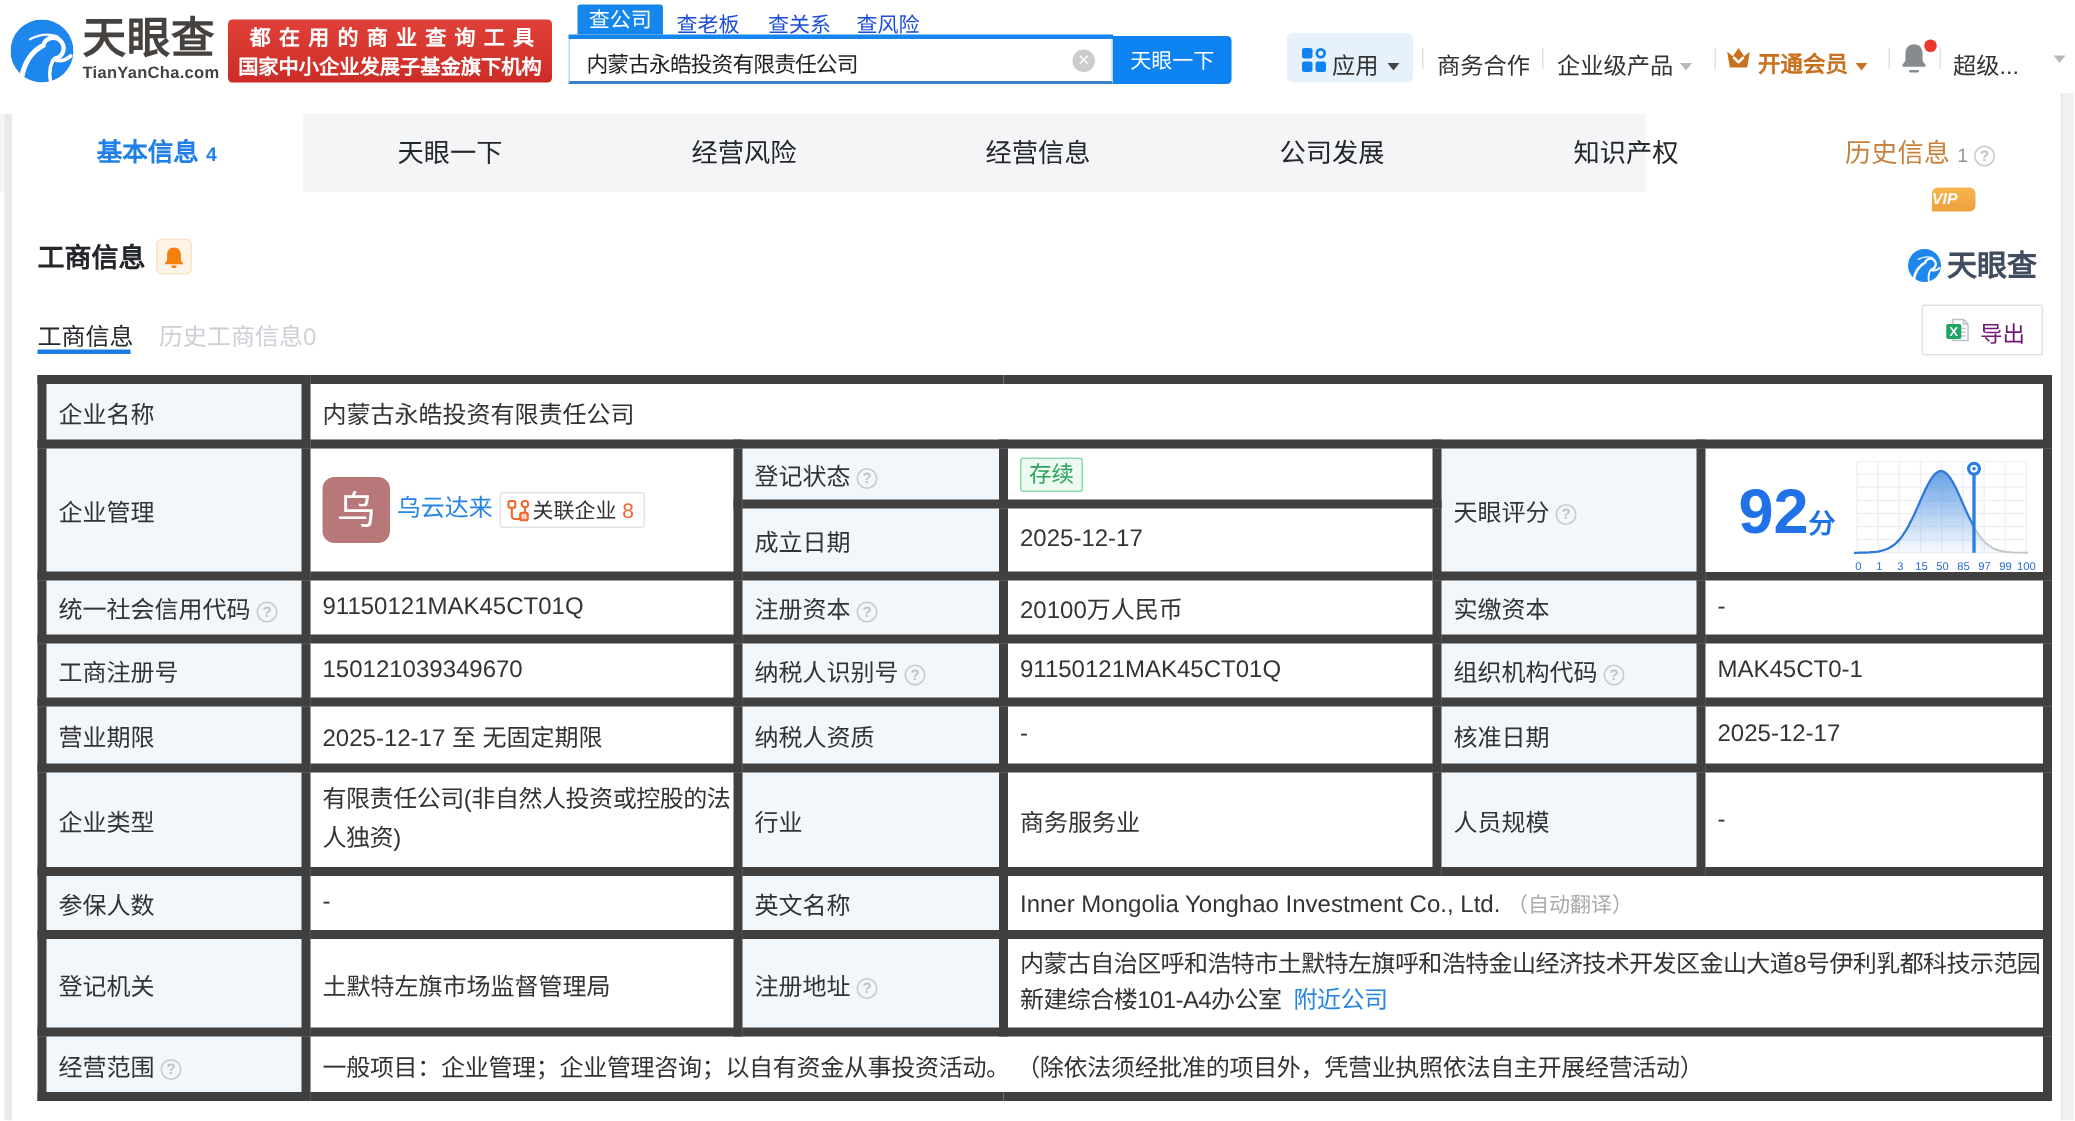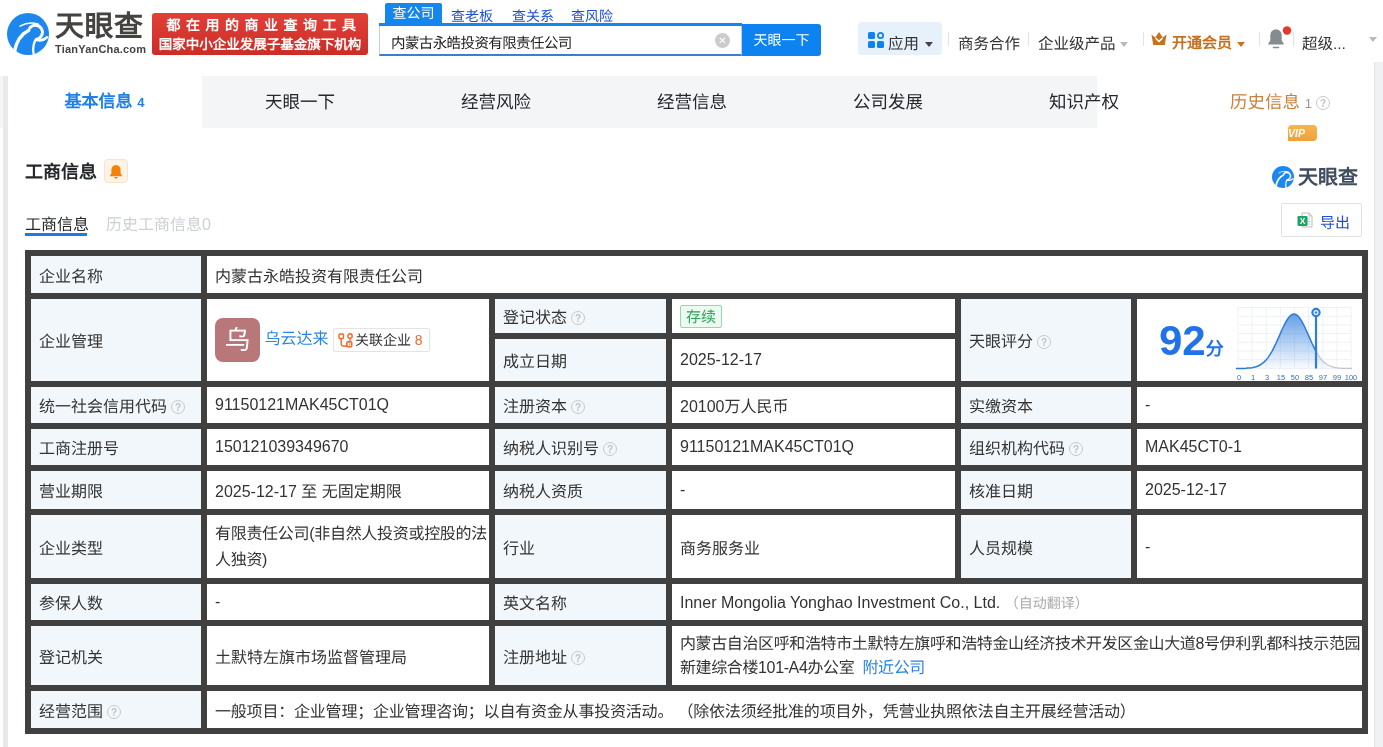--- a/index.html
+++ b/index.html
@@ -157,21 +157,21 @@
   <div class="abs exportBtn">
     <svg width="16" height="16" viewBox="0 0 16 16" style="position:absolute;left:15px;top:8px;">
       <path d="M5,1 L12,1 L15,4 L15,15 L5,15 Z" fill="#fff" stroke="#b9c0c6" stroke-width="1"></path>
       <path d="M12,1 L12,4 L15,4" fill="none" stroke="#b9c0c6" stroke-width="1"></path>
       <line x1="10" y1="7" x2="13.5" y2="7" stroke="#c4cace" stroke-width="1"></line>
       <line x1="10" y1="9.5" x2="13.5" y2="9.5" stroke="#c4cace" stroke-width="1"></line>
       <line x1="10" y1="12" x2="13.5" y2="12" stroke="#c4cace" stroke-width="1"></line>
       <rect x="0.5" y="4" width="10" height="10" rx="1.2" fill="#21a366"></rect>
       <text x="5.5" y="12" font-size="8.5" font-weight="bold" fill="#fff" text-anchor="middle" font-family="Liberation Sans">X</text>
     </svg>
-    <span style="position:absolute;left:38px;top:7px;font-size:15px;color:#1d4ed8;">导出</span>
+    <span style="position:absolute;left:38px;top:7px;font-size:15px;color:#701a75;">导出</span>
   </div>
   <div class="abs tab1">工商信息</div>
   <div class="abs tab2">历史工商信息0</div>
   <div class="abs tabLine"></div>
 
   <table class="info">
     <colgroup>
         <col style="width:176px">
         <col style="width:288px">
         <col style="width:177px">

